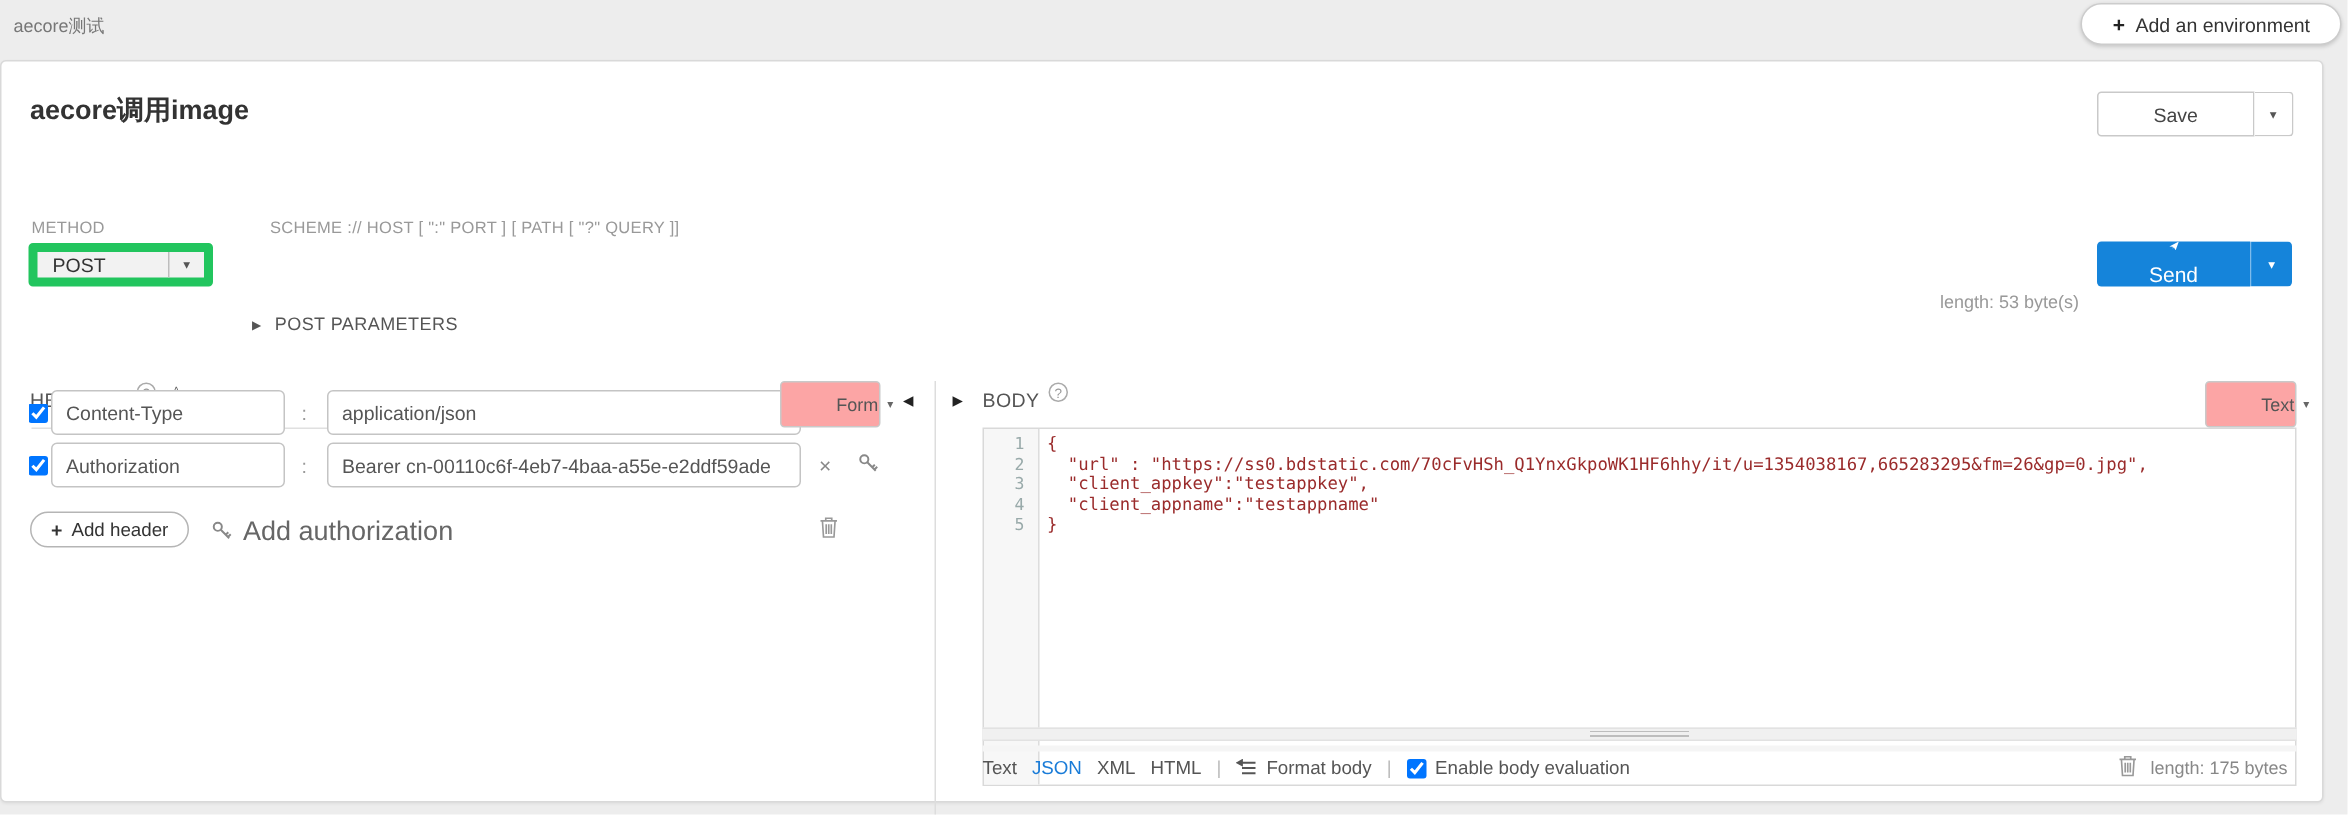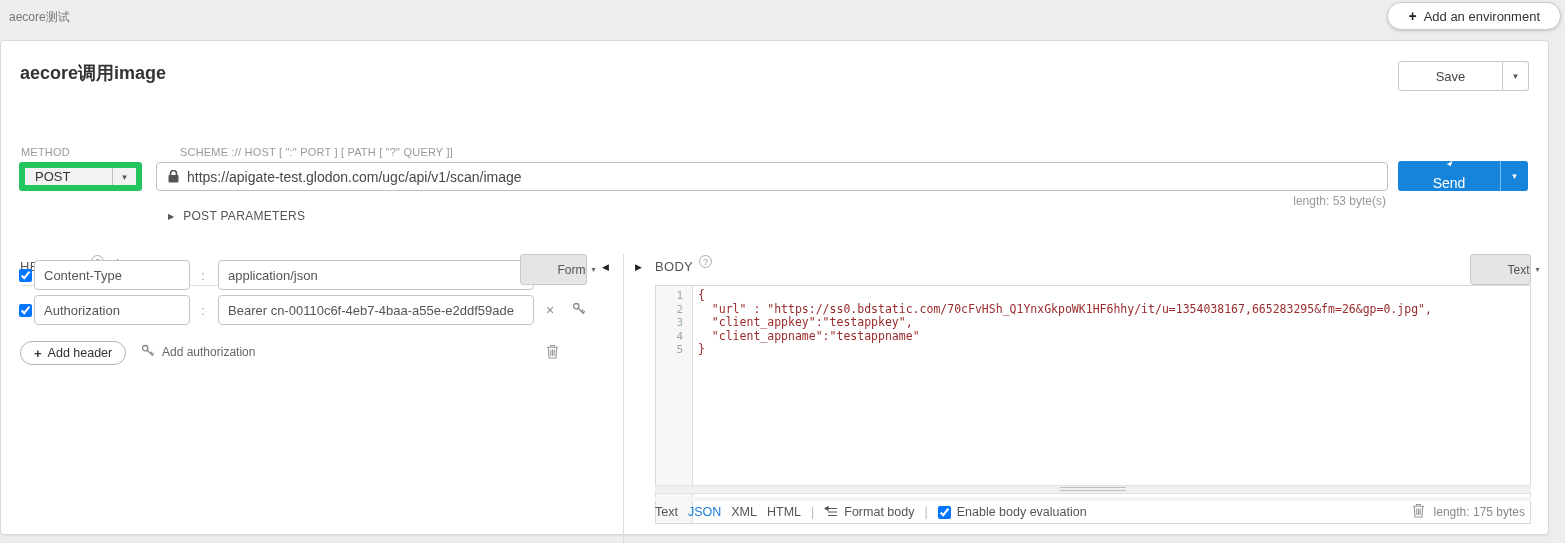--- a/index.html
+++ b/index.html
@@ -82,21 +82,21 @@
   .hdr-title .sec-label, .body-title .sec-label { font-size:13px; color:#555; letter-spacing:.3px; padding-top:4px; }
   .help-ic {
     width:13px; height:13px; border:1px solid #aaa; border-radius:50%;
     font-size:9px; color:#999; display:flex; align-items:center; justify-content:center; margin-top:0;
   }
   .sort-ic { display:flex; align-items:center; margin-top:3px; color:#555; cursor:pointer; }
   .sort-ic .arr { font-size:11px; }
   .sort-ic .az { display:flex; flex-direction:column; font-size:6px; line-height:6px; color:#555; }
   .hdr-underline { position:absolute; left:20px; top:244px; width:499px; height:1px; background:#e0e0e0; }
   .form-btn, .text-btn {
-    position:absolute; top:213px; height:31px; background:#e5e5e5; border:1px solid #c9c9c9;
+    position:absolute; top:213px; height:31px; background:#fca5a5; border:1px solid #c9c9c9;
     border-radius:3px; font-size:12px; color:#555; cursor:pointer; z-index:2;
     display:flex; align-items:center; justify-content:center; gap:6px; font-family:inherit;padding-left:46px;
   }
   .form-btn { left:519px; width:67px; }
   .text-btn { left:1469px; width:61px; }
   .form-btn .cd, .text-btn .cd { font-size:8px; color:#666; }
   .collapse-left  { position:absolute; left:601px; top:221px; font-size:9px; color:#222; cursor:pointer; }
   .collapse-right { position:absolute; left:634px; top:221px; font-size:9px; color:#222; cursor:pointer; }
   .v-divider { position:absolute; left:622px; top:213px; width:1px; height:306px; background:#ddd; }
   
@@ -112,21 +112,21 @@
   .hvalue { left:217px; width:316px; }
   .hremove { position:absolute; left:545px; top:7px; font-size:14px; color:#888; cursor:pointer; line-height:16px; }
   .hkey { position:absolute; left:571px; top:7px; cursor:pointer; }
   .add-header-btn {
     position:absolute; left:19px; top:300px; height:24px; padding:0 13px;
     background:#fff; border:1px solid #b5b5b5; border-radius:13px; cursor:pointer;
     display:flex; align-items:center; gap:6px; font-size:12.5px; color:#333; font-family:inherit;
   }
   .add-header-btn .plus { font-weight:bold; font-size:13px; }
   .add-auth { position:absolute; left:140px; top:303px; display:flex; align-items:center; gap:7px; cursor:pointer; }
-  .add-auth span { font-size:12px; color:#666; }
+  .add-auth span { font-size:18px; color:#666; }
   .hdr-trash { position:absolute; left:545px; top:303px; cursor:pointer; }
   
   .body-title { position:absolute; left:654px; top:214px; display:flex; gap:6px; }
   .editor {
     position:absolute; left:654px; top:204px; width:876px; height:240px;
     border:1px solid #d9d9d9; margin-top:40px; display:flex; background:#fff;
   }
   .editor { top:244px; margin-top:0; height:239px; }
   .gutter {
     width:37px; background:#f7f7f7; border-right:1px solid #ddd;
@@ -183,27 +183,20 @@
   </div>
 
   <span class="field-label method-label">METHOD</span>
   <span class="field-label scheme-label">SCHEME :// HOST [ ":" PORT ] [ PATH [ "?" QUERY ]]</span>
 
   <div class="method-select">
     <span class="method-val">POST</span>
     <span class="caret-box">▾</span>
   </div>
 
-  <div class="url-wrap">
-    <svg width="11" height="13" viewBox="0 0 11 13">
-      <rect x="0.5" y="5" width="10" height="7.5" rx="1" fill="#555"></rect>
-      <path d="M2.5 5.5 V3.5 a3 3 0 0 1 6 0 V5.5" fill="none" stroke="#555" stroke-width="1.6"></path>
-    </svg>
-    <input class="url-input" value="https://apigate-test.glodon.com/ugc/api/v1/scan/image" style="">
-  </div>
 
   <div class="send-group">
     <button class="send-main" style="background: rgb(21, 132, 218);">
       <svg width="13" height="12" viewBox="0 0 13 12">
         <path d="M0 6.6 L12.6 0 L8.4 11.6 L5.9 7.7 L4.6 9.6 L4.5 7.1 L0 6.6 Z" fill="#fff"></path>
       </svg>
       <span>Send</span>
     </button>
     <button class="send-caret" style="background: rgb(21, 132, 218);"><span>▾</span></button>
   </div>

